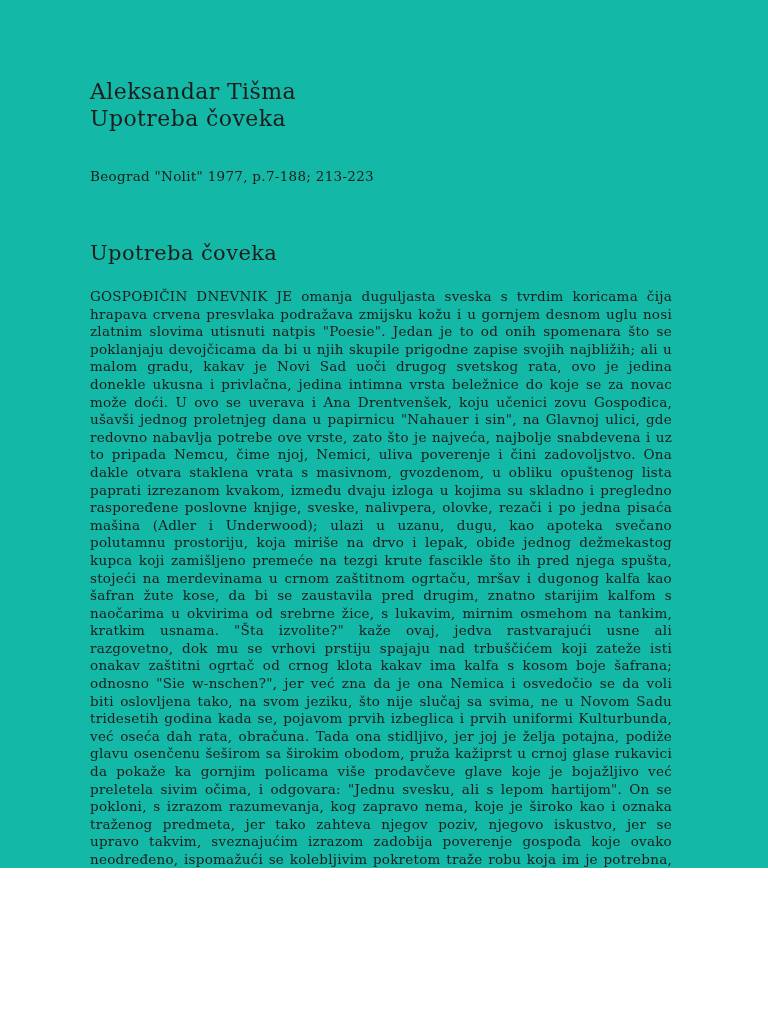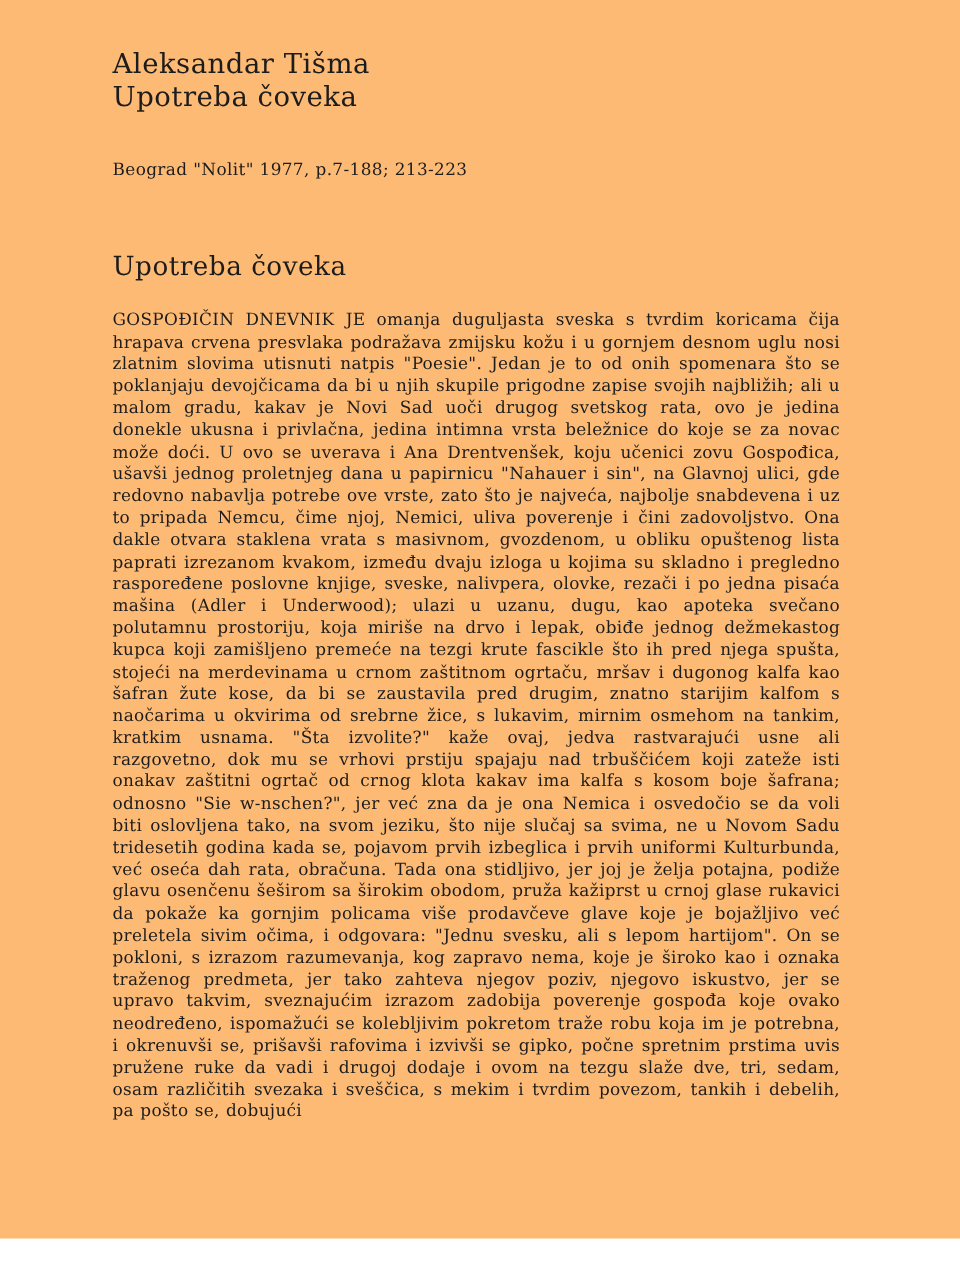--- a/index.html
+++ b/index.html
@@ -3,27 +3,27 @@
 <meta charset="utf-8">
 <style>
   html, body {
     margin: 0;
     padding: 0;
     background: #ffffff;
   }
   .page {
     position: relative;
     width: 768px;
-    height: 991px;
+    height: 868px;
     margin: 0 auto;
-    background: #fdba74;
+    background: #14b8a6;
     color: #1c1c1c;
     font-family: "DejaVu Serif", serif;
     box-sizing: border-box;
-    padding: 38px 86px 40px 90px;
+    padding: 78px 86px 40px 90px;
     overflow: hidden;
   }
   .title-block h1 {
     margin: 0;
     font-size: 22px;
     line-height: 27px;
     font-weight: 400;
     letter-spacing: 0.4px;
   }
   .citation {

